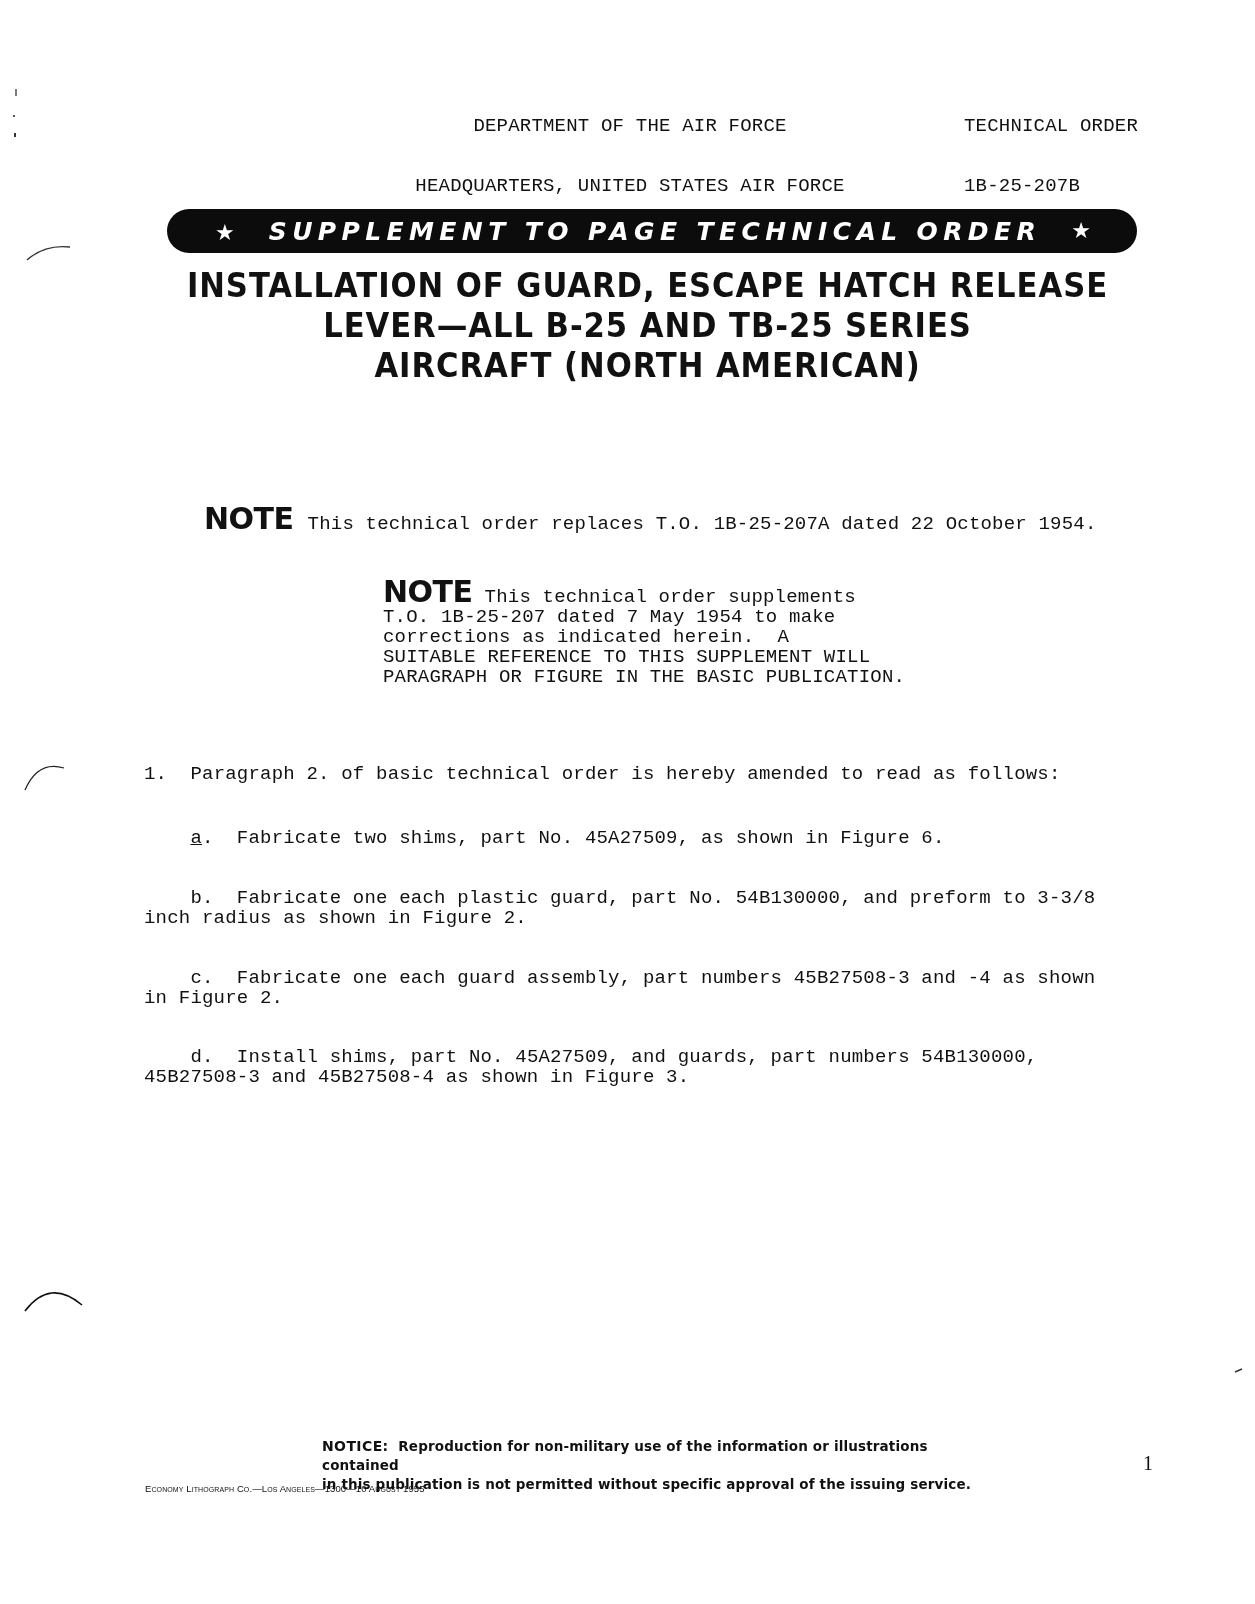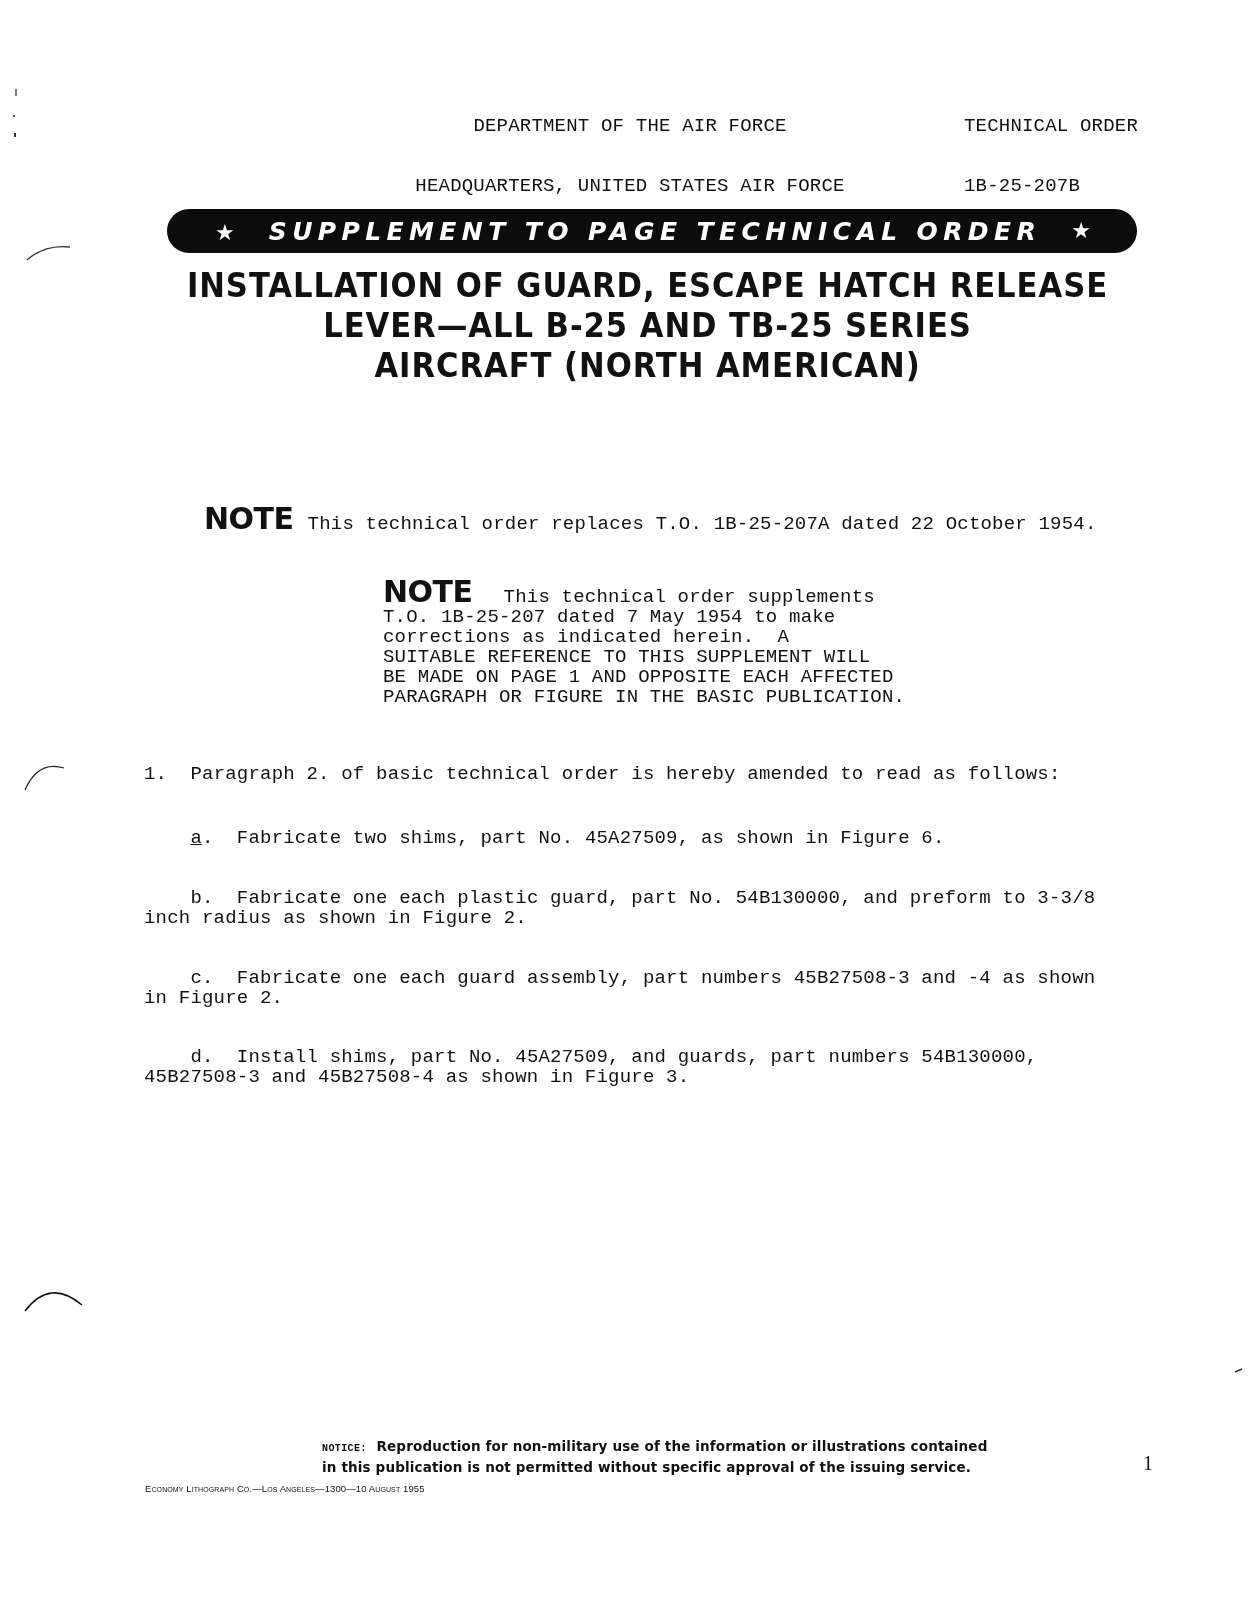--- a/index.html
+++ b/index.html
@@ -91,36 +91,36 @@
       font-family: "DejaVu Sans", "Liberation Sans", sans-serif;
       font-weight: bold;
       font-size: 30px;
       letter-spacing: -0.5px;
       line-height: 1;
     }
     .note1 { left: 204px; top: 504px; display: flex; align-items: baseline; }
     .note1 .typed { margin-left: 14px; }
     .note2 { left: 383px; top: 577px; }
     .note2-first { display: flex; align-items: baseline; }
-    .note2-first .typed { margin-left: 31px; }
+    .note2-first .typed { margin-left: 12px; }
 
     
     .para { left: 144px; }
     .u { text-decoration: underline; }
 
     
     .notice {
       left: 322px; top: 1437px; width: 680px;
       font-family: "DejaVu Sans", "Liberation Sans", sans-serif;
       font-weight: bold;
       font-size: 13.5px;
       line-height: 19px;
       letter-spacing: 0.15px;
     }
-    .notice .lbl { font-size: 10px; letter-spacing: 0.4px; font-family: Liberation Mono, monospace; }
+    .notice .lbl { font-size: 14px; letter-spacing: 0.4px; }
     .printer {
       left: 145px; top: 1483px;
       font-family: Liberation Sans, sans-serif;
       font-size: 9.5px;
       letter-spacing: 0.1px;
       font-variant: small-caps;
     }
     .page-num {
       left: 1143px; top: 1452px;
       font-family: "Liberation Serif", "DejaVu Serif", serif;
@@ -174,21 +174,20 @@
   </div>
 
   <div class="abs note2">
     <div class="note2-first">
       <span class="note-word">NOTE</span>
       <span class="typed">This technical order supplements</span>
     </div>
     <div class="typed">T.O. 1B-25-207 dated 7 May 1954 to make</div>
     <div class="typed">corrections as indicated herein.  A</div>
     <div class="typed">SUITABLE REFERENCE TO THIS SUPPLEMENT WILL</div>
-    <div class="typed">BE MADE ON PAGE 1 AND OPPOSITE EACH AFFECTED</div>
     <div class="typed">PARAGRAPH OR FIGURE IN THE BASIC PUBLICATION.</div>
   </div>
 
   <div class="abs para typed" style="top:764px;"><span>1.</span>  <span>Paragraph 2. of basic technical order is hereby amended to read as follows:</span></div>
 
   <div class="abs para typed" style="top:828px;">    <span class="u">a</span>.  <span>Fabricate two shims, part No. 45A27509, as shown in Figure 6.</span></div>
 
   <div class="abs para typed" style="top:888px;">    <span>b</span>.  <span>Fabricate one each plastic guard, part No. 54B130000, and preform to 3-3/8</span>
 <span>inch radius as shown in Figure 2.</span></div>
 

